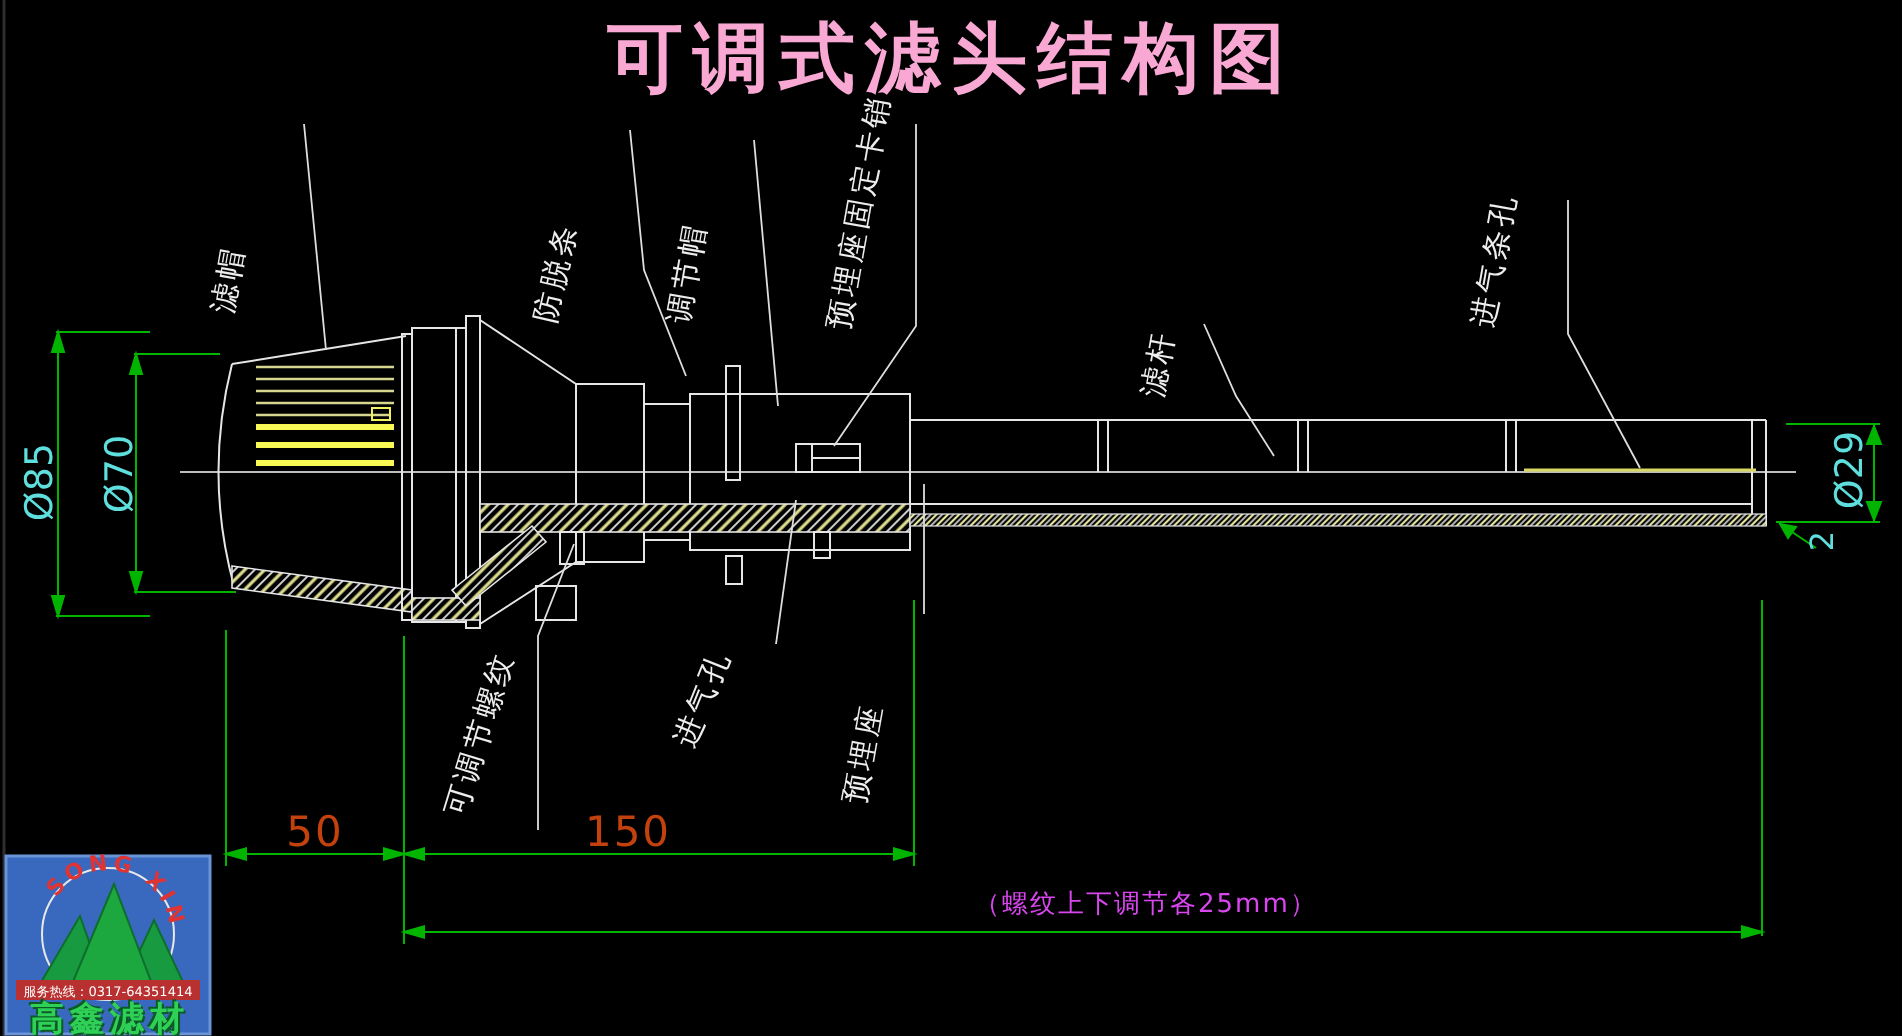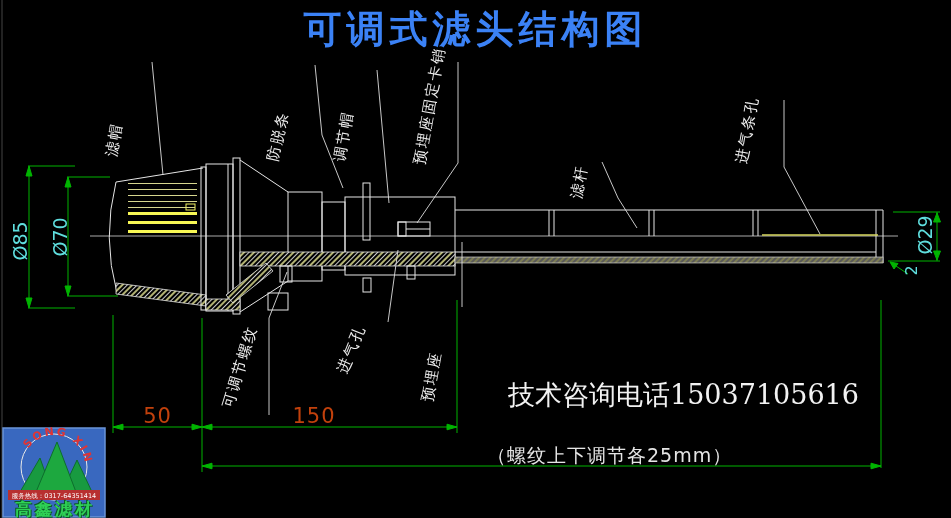--- a/index.html
+++ b/index.html
@@ -1,27 +1,27 @@
 <!DOCTYPE html>
 <html><head>
 <meta charset="utf-8">
 <style>
   html,body{margin:0;padding:0;background:#000;}
   #stage{position:relative;width:951px;height:518px;background:#000;overflow:hidden;
          font-family:"DejaVu Sans","Liberation Sans",sans-serif;}
   .abs{position:absolute;}
-  #title{left:0;right:0;top:4px;text-align:center;color:#3b82f6;font-size:38px;
+  #title{left:0;right:0;top:4px;text-align:center;color:#f9a8d4;font-size:38px;
          font-weight:bold;letter-spacing:5px;}
   .callout{color:#eeeeee;font-size:15px;letter-spacing:2px;white-space:nowrap;
            transform-origin:0 100%;line-height:17px;height:17px;}
   .dimnum{color:#c2410c;font-size:21px;letter-spacing:1px;white-space:nowrap;}
   .dimrot{color:#5fdede;font-size:19px;white-space:nowrap;transform:rotate(-90deg);
           transform-origin:center center;text-align:center;}
   .water{color:#f2f2f2;font-family:"DejaVu Serif","Liberation Serif",serif;white-space:nowrap;}
-  #adjust-note{color:#e5e5e5;font-size:19px;letter-spacing:1px;white-space:nowrap;}
+  #adjust-note{color:#d946ef;font-size:13px;letter-spacing:1px;white-space:nowrap;}
   #logo-company{color:#2ed155;font-weight:bold;font-size:17px;letter-spacing:3px;
           text-align:center;text-shadow:1px 1px 0 #0c5a26,-1px -1px 0 #0c5a26;}
   svg text{font-family:"DejaVu Sans","Liberation Sans",sans-serif;}
 </style>
 </head>
 <body>
 
 <div id="stage">
 
   <svg class="abs" style="left:0;top:0" width="951" height="518" viewBox="0 0 951 518">
@@ -171,21 +171,20 @@
 
   <div class="abs dimrot" style="left:-10px;top:230px;width:60px">Ø85</div>
   <div class="abs dimrot" style="left:30px;top:226px;width:60px">Ø70</div>
   <div class="abs dimrot" style="left:895px;top:224px;width:60px">Ø29</div>
   <div class="abs dimrot" style="left:901px;top:261px;width:20px;font-size:16px">2</div>
 
   <div class="abs dimnum" style="left:113px;top:404px;width:89px;text-align:center">50</div>
   <div class="abs dimnum" style="left:202px;top:404px;width:224px;text-align:center">150</div>
   <div id="adjust-note" class="abs" style="left:487px;top:443px">（螺纹上下调节各25mm）</div>
 
-  <div class="abs water" style="left:508px;top:377px;font-size:27px">技术咨询电话15037105616</div>
 
   <div class="abs" style="left:0;top:424px;width:110px;height:94px">
     <svg width="110" height="94" viewBox="0 0 110 94">
       <rect x="3" y="4" width="102" height="89" fill="#3968bf" stroke="#6a94d8" stroke-width="1.5"></rect>
       <circle cx="54" cy="43" r="33" fill="none" stroke="#e8e8e8" stroke-width="1"></circle>
       <defs>
         <path id="arcpath" d="M24,50 A31 31 0 1 1 84,50" fill="none"></path>
       </defs>
       <text font-size="11" font-weight="bold" fill="#e03434" letter-spacing="2">
         <textPath href="#arcpath" startOffset="26">SONG XIN</textPath>

